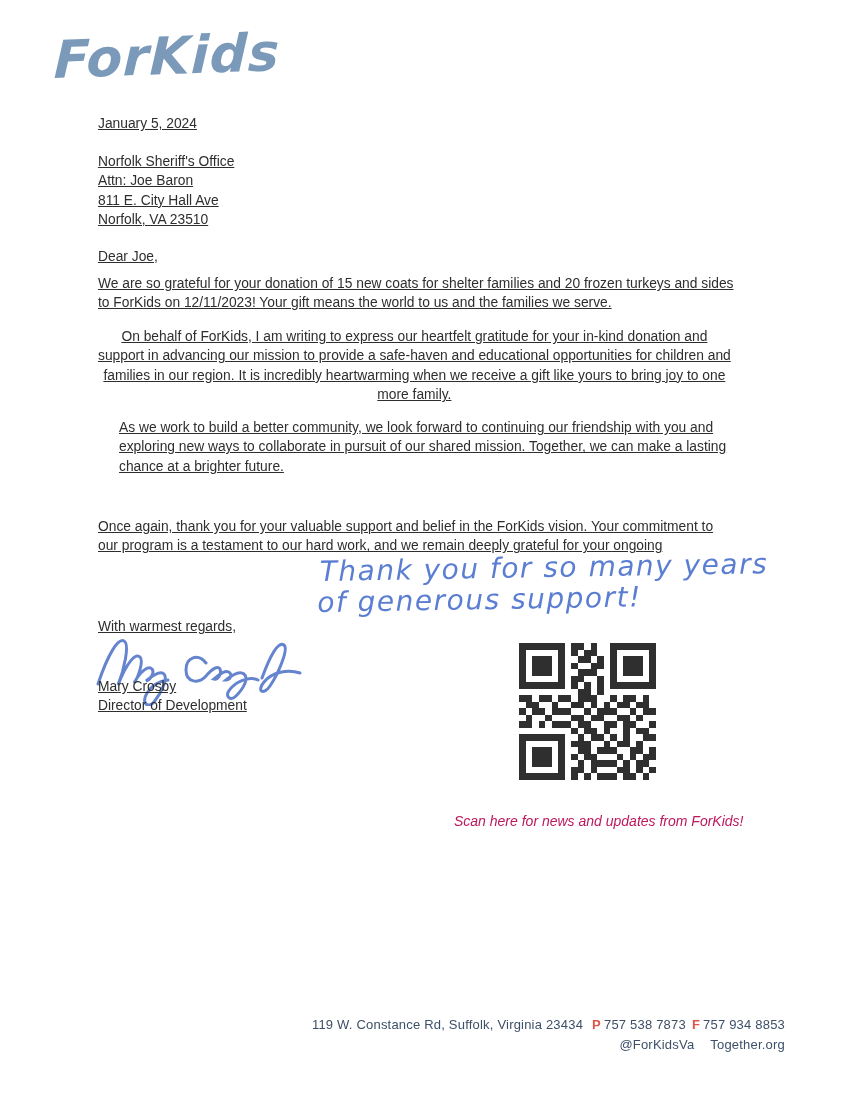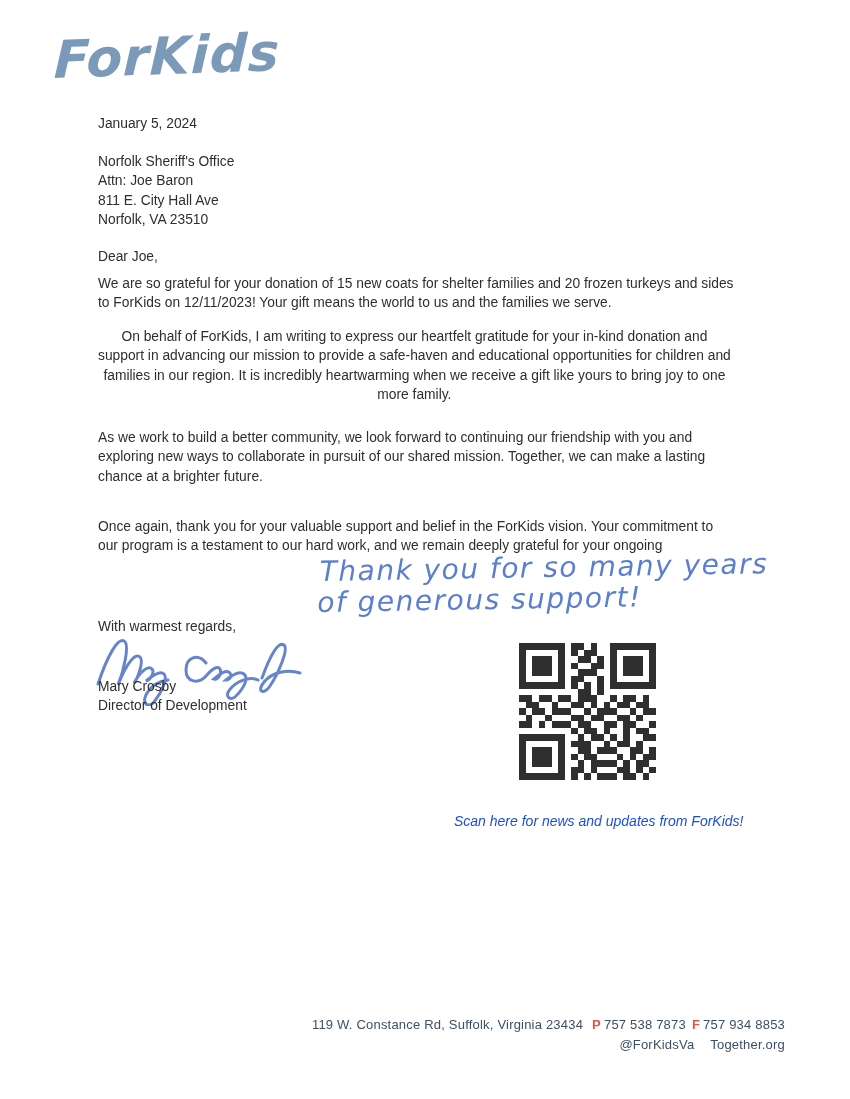--- a/index.html
+++ b/index.html
@@ -13,27 +13,27 @@
   }
   
   .logo{
     position:absolute;left:54px;top:26px;
     font-family:"DejaVu Sans",sans-serif;
     font-size:52px;font-weight:600;font-style:italic;
     color:#7b9aba;letter-spacing:1px;
     transform:rotate(-2deg) skewX(-4deg);
   }
   
-  .tblock{position:absolute;left:98px;font-size:13.8px;line-height:19.4px;color:#2e2e2e;}
+  .tblock{position:absolute;left:98px;font-size:13.8px;line-height:19.4px;color:#2e2e2e;text-decoration:underline;}
   .date{top:114px;}
   .recipient{top:152px;}
   .salutation{top:247px;}
   .p1{top:274px;}
   .p2{top:327px;text-align:center;}
-  .p3{top:428px;}
+  .p3{top:418px;margin-left:21px;}
   .p4{top:517px;}
   .closing{top:617px;}
   .signer-name{top:677px;}
   .signer-title{top:696px;}
   
   .hand-note{
     position:absolute;left:320px;top:552px;width:460px;
     font-family:"DejaVu Sans",sans-serif;
     font-style:italic;
     font-size:28px;line-height:31px;letter-spacing:1.5px;
@@ -51,21 +51,21 @@
     width:137px;height:137px;
     display:grid;
     grid-template-columns:repeat(21,1fr);
     grid-template-rows:repeat(21,1fr);
     background:#ffffff;
   }
   .qr div.on{background:#2f2f2f;}
   
   .qr-caption{
     position:absolute;left:454px;top:813px;
-    font-style:italic;font-size:14px;color:#1d4ed8;
+    font-style:italic;font-size:14px;color:#be185d;
   }
   
   .footer{
     position:absolute;right:65px;top:1015px;
     text-align:right;
     font-size:13px;line-height:20px;
     color:#3d5068;
     letter-spacing:0.2px;
   }
   .footer .accent{color:#e0544a;font-weight:700;margin-left:9px;margin-right:3px;}

